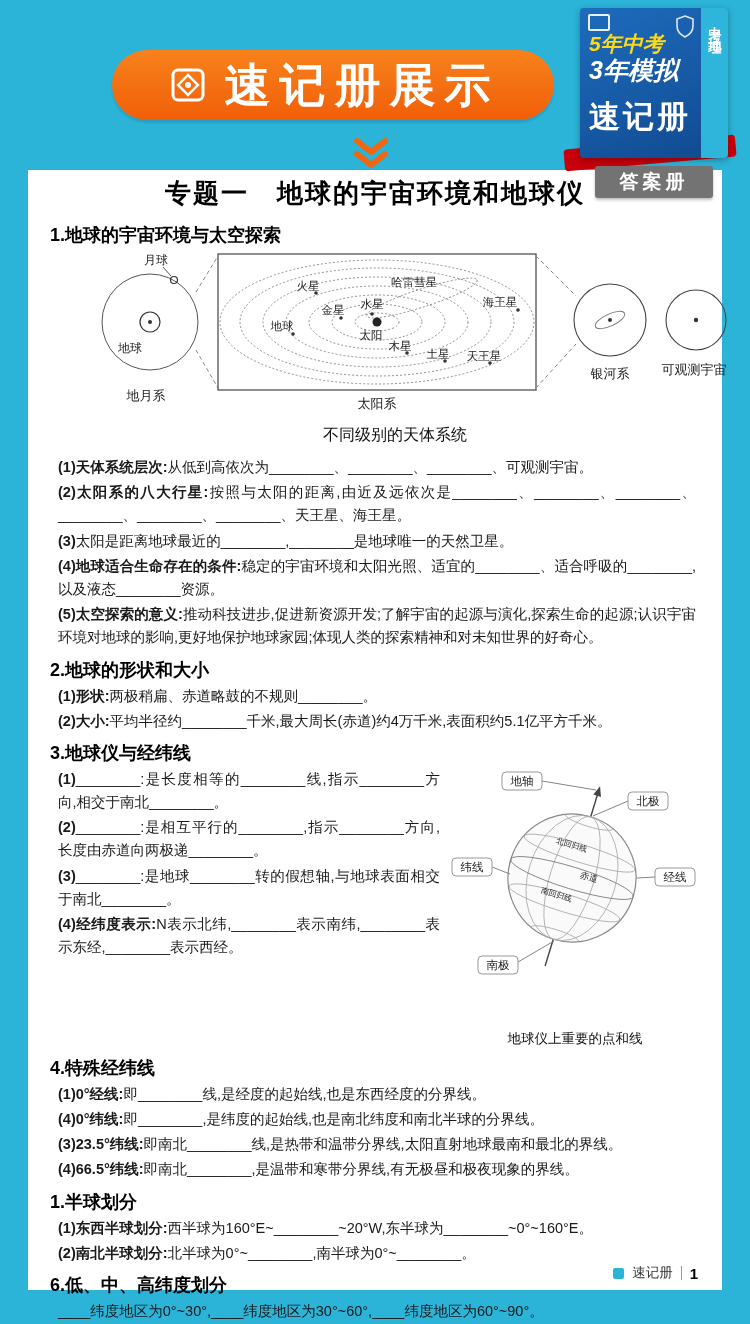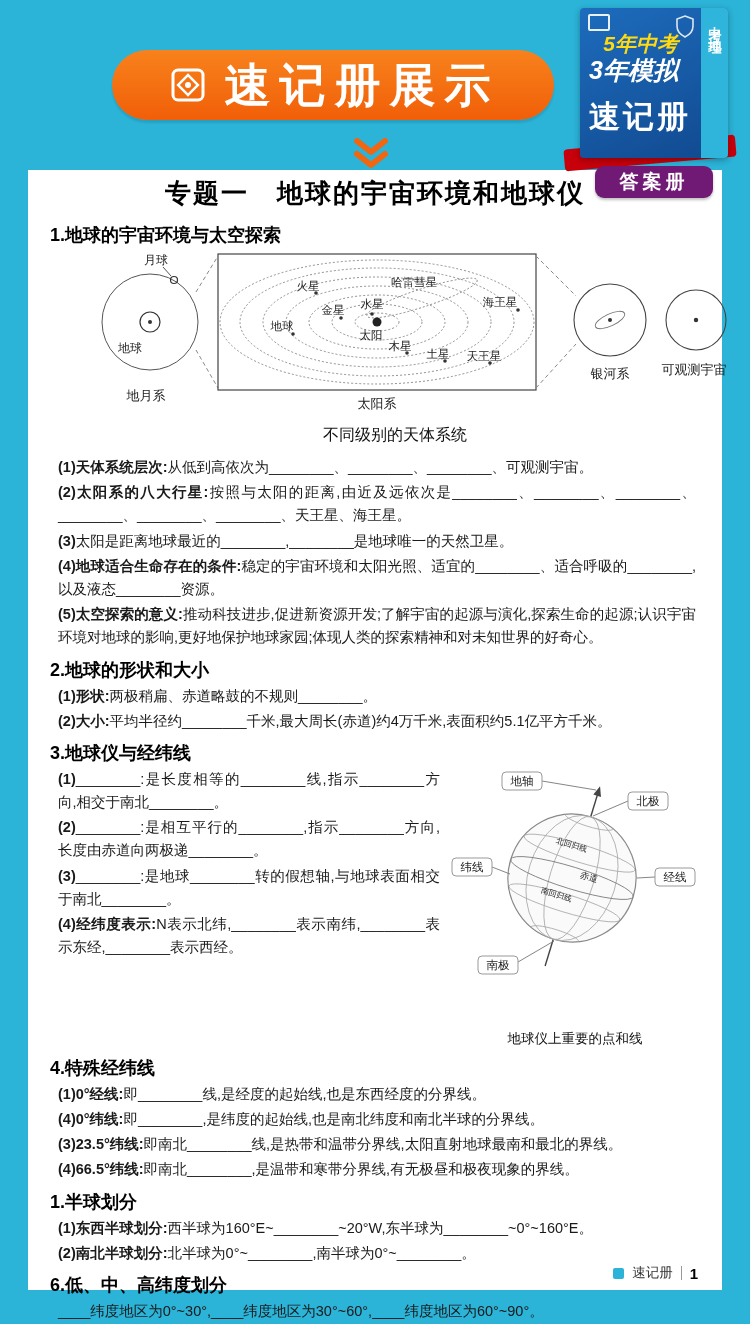--- a/index.html
+++ b/index.html
@@ -11,30 +11,30 @@
           display:flex;align-items:center;justify-content:center;gap:16px;
           box-shadow:0 3px 2px rgba(0,0,0,.10);z-index:3;}
   .banner-title{color:#fff;font-size:46px;font-weight:900;letter-spacing:9px;line-height:1;}
   .chevrons{position:absolute;left:352px;top:138px;z-index:3;}
   
   .book{position:absolute;top:8px;right:22px;width:148px;z-index:6;}
   .cover{position:relative;width:148px;height:150px;border-radius:4px;overflow:hidden;
          background:linear-gradient(155deg,#1d6cbd,#11498f);box-shadow:0 2px 6px rgba(0,0,0,.3);}
   .mini-logo{position:absolute;left:8px;top:6px;width:18px;height:13px;border:2px solid rgba(255,255,255,.9);border-radius:2px;}
   .brand{position:absolute;left:9px;top:24px;font-style:italic;font-weight:900;line-height:1.15;}
-  .brand-1{color:#ffd912;font-size:21px;text-align:right;}
+  .brand-1{color:#ffd912;font-size:21px;}
   .brand-2{color:#ffffff;font-size:25px;}
   .cover-title{position:absolute;left:9px;top:88px;color:#fff;font-size:31px;font-weight:900;letter-spacing:3px;}
   .strip{position:absolute;right:0;top:0;width:27px;height:100%;background:#2fb5dc;
          display:flex;flex-direction:column;align-items:center;padding-top:8px;gap:6px;box-sizing:border-box;}
   .strip span{writing-mode:vertical-rl;color:#fff;font-size:13px;font-weight:700;letter-spacing:3px;}
   .crest{position:absolute;top:6px;right:33px;}
   .swoosh{position:absolute;top:134px;right:-8px;width:172px;height:22px;background:#c7000b;
           transform:rotate(-5deg);border-radius:4px;}
-  .ribbon{position:relative;margin:8px auto 0;width:118px;height:32px;background:#701a75;border-radius:9px;
+  .ribbon{position:relative;margin:8px auto 0;width:118px;height:32px;background:#737373;border-radius:3px;
           color:#fff;font-size:19px;font-weight:900;letter-spacing:4px;
           display:flex;align-items:center;justify-content:center;box-shadow:0 2px 3px rgba(0,0,0,.25);}
   
   .page{position:absolute;left:28px;right:28px;top:170px;bottom:34px;background:#ffffff;
         padding:4px 22px 12px;box-sizing:border-box;z-index:1;}
   .doc-title{text-align:center;font-size:26px;font-weight:700;letter-spacing:2px;margin:2px 0 12px;color:#000;}
   .sec-h{font-size:18px;font-weight:700;color:#000;margin:8px 0 3px;}
   .item{margin:2px 4px 2px 8px;font-size:14.5px;line-height:1.6;text-align:justify;color:#1a1a1a;}
   .item b{font-weight:700;}
   

